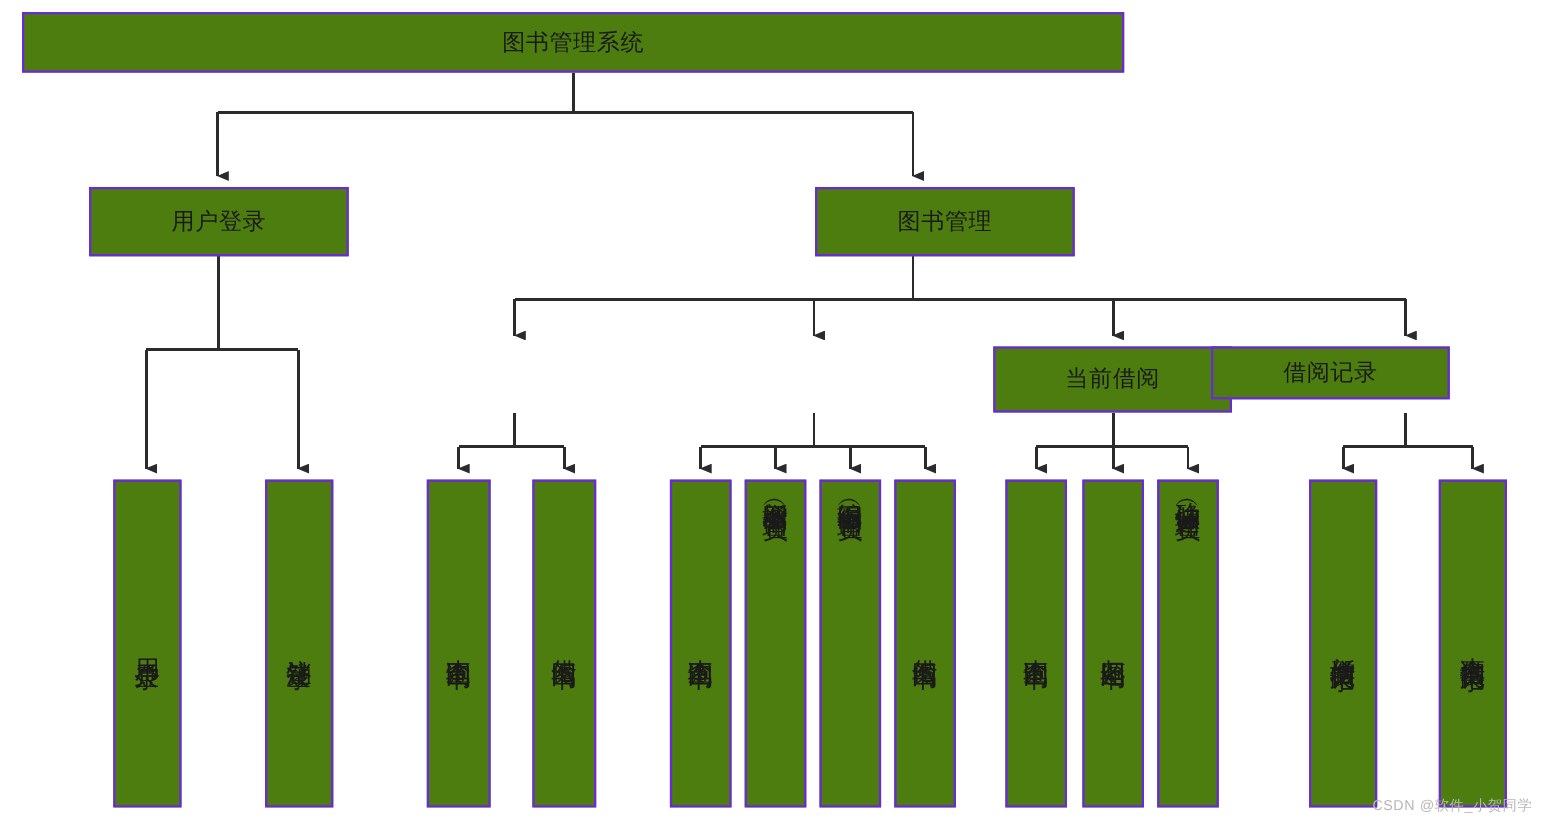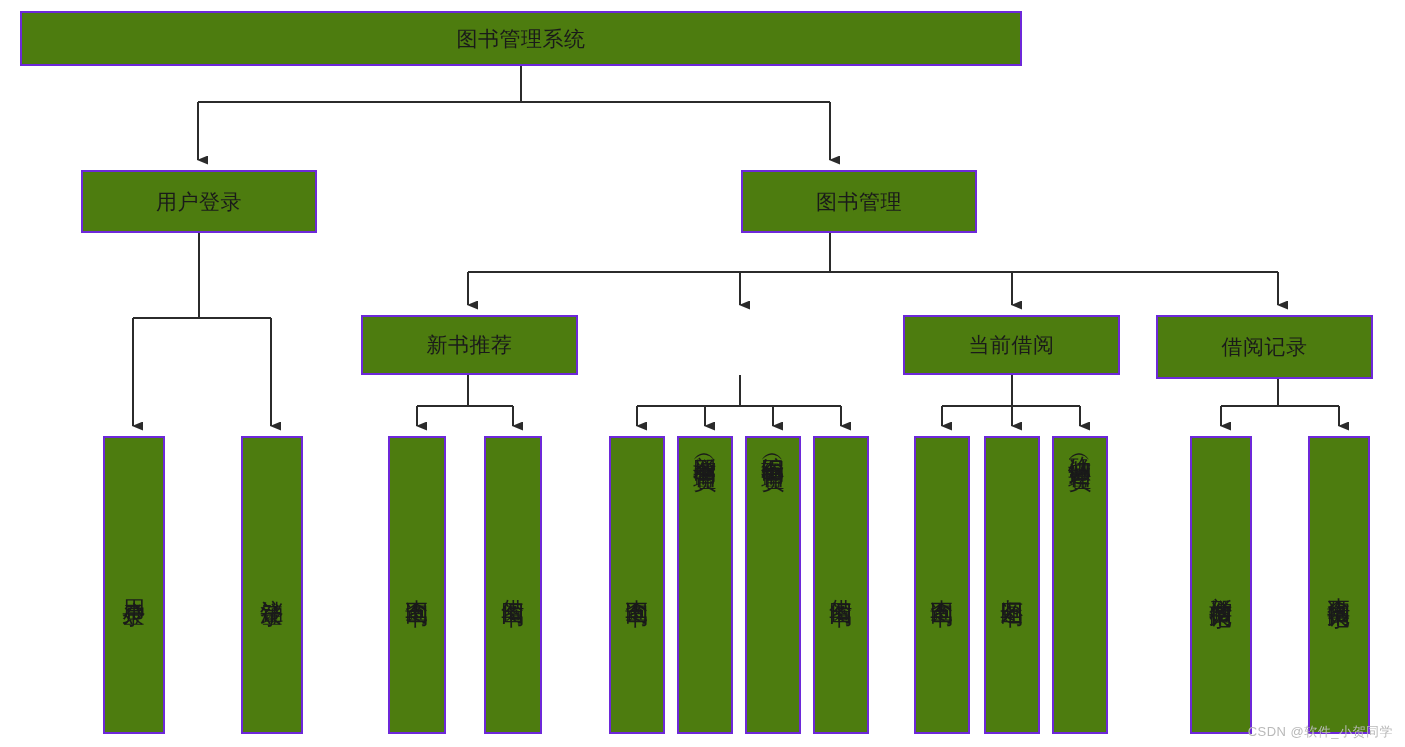--- a/index.html
+++ b/index.html
@@ -131,27 +131,24 @@
     <span class="node-label-h">图书管理系统</span>
   </div>
 
   <div class="node-box" style="left:81px; top:170px; width:236px; height:63px;">
     <span class="node-label-h">用户登录</span>
   </div>
   <div class="node-box" style="left:741px; top:170px; width:236px; height:63px;">
     <span class="node-label-h">图书管理</span>
   </div>
 
-  <div class="node-box" style="left:361px; top:315px; width:217px; height:60px;">
-    <span class="node-label-h">新书推荐</span>
-  </div>
   <div class="node-box" style="left:903px; top:315px; width:217px; height:60px;">
     <span class="node-label-h">当前借阅</span>
   </div>
-  <div class="node-box" style="left:1156px; top:315px; width:217px; height:64px;">
+  <div class="node-box" style="left:1101px; top:315px; width:217px; height:48px;">
     <span class="node-label-h">借阅记录</span>
   </div>
 
   <div class="node-box leaf centered" style="left:103px; top:436px; width:62px; height:298px;">
     <span class="node-label-v">用户登录</span>
   </div>
   <div class="node-box leaf centered" style="left:241px; top:436px; width:62px; height:298px;">
     <span class="node-label-v">注销登录</span>
   </div>
 

